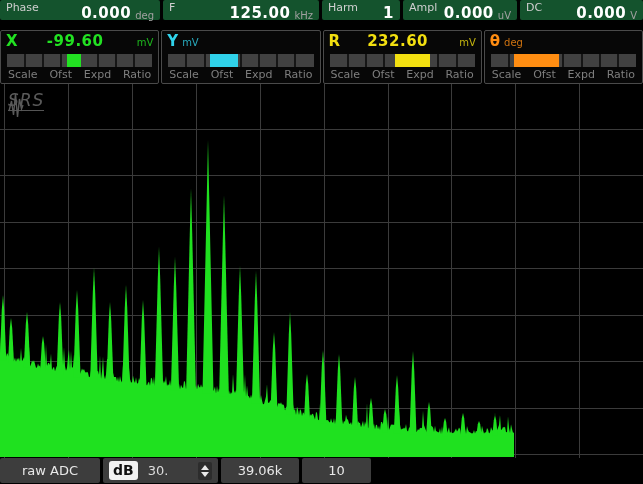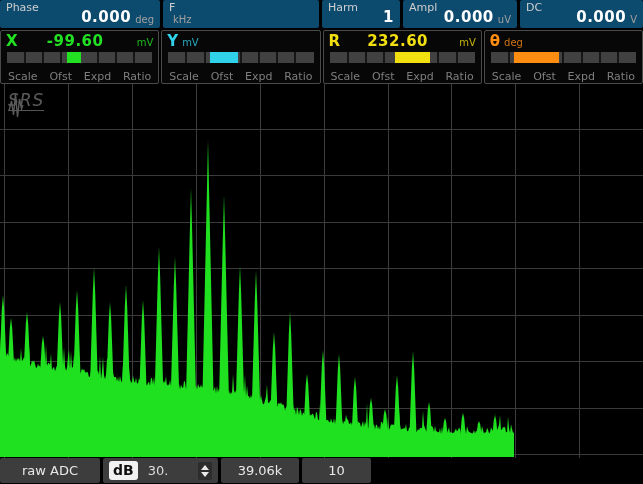--- a/index.html
+++ b/index.html
@@ -1,40 +1,40 @@
 <!DOCTYPE html>
 <html><head>
 <meta charset="utf-8">
 <style>
   html,body{margin:0;padding:0;background:#111;}
   .screen{position:relative;width:643px;height:484px;background:#000;overflow:hidden;
           font-family:"DejaVu Sans","Liberation Sans",sans-serif;-webkit-font-smoothing:none;}
 
   
   .top-row{position:absolute;left:0;top:0;width:643px;height:28px;display:flex;gap:3px;}
-  .tpanel{background:#0c4a6e;border-radius:2px;position:relative;height:28px;box-sizing:border-box;
+  .tpanel{background:#14532d;border-radius:2px;position:relative;height:20px;box-sizing:border-box;
           display:flex;align-items:center;padding:0 6px;}
   .tlabel{position:absolute;left:6px;top:1px;font-size:11px;color:#cfcfcf;}
   .tvalue{flex:1;text-align:right;font-size:15px;font-weight:bold;color:#ffffff;margin-top:6px;letter-spacing:.5px;}
   .tunit{font-size:10px;color:#a0a0a0;margin-left:4px;margin-top:11px;}
   .tunit:empty{display:none;}
 
   
   .ch-row{position:absolute;left:0;top:30px;width:643px;height:54px;display:flex;gap:2px;}
   .channel-panel{flex:1;background:#070707;border:1px solid #4a4a4a;border-radius:2px;box-sizing:border-box;
                  padding:1px 5px 0 5px;display:flex;flex-direction:column;}
   .ch-head{display:flex;align-items:baseline;height:20px;}
   .ch-name{font-size:15px;font-weight:bold;color:var(--ch);}
   .ch-val{flex:1;text-align:center;font-size:15px;font-weight:bold;color:var(--ch);letter-spacing:.5px;}
   .ch-unit{font-size:10px;color:var(--ch);opacity:.8;margin-left:4px;}
   .ch-meter{height:13px;margin:2px 1px 0 1px;position:relative;}
   .meter-track{position:absolute;inset:0;background:#414141;}
   .meter-tick{position:absolute;top:0;bottom:0;width:2px;background:#161616;}
   .meter-seg{position:absolute;top:0;bottom:0;background:var(--ch);}
-  .ch-btns{display:flex;justify-content:space-between;padding:7px 2px 0 2px;}
+  .ch-btns{display:flex;justify-content:space-between;padding:1px 2px 0 2px;}
   .ch-btn{font-size:11px;color:#7e7e7e;}
 
   
   .plot{position:absolute;left:0;top:84px;width:643px;height:374px;background:#000;}
   .plot svg{position:absolute;inset:0;}
   .srs-logo{position:absolute;left:8px;top:8px;display:flex;align-items:center;gap:1px;
             color:#5a5a5a;border-bottom:1px solid #555;padding-bottom:1px;}
   .srs-text{font-size:17px;font-style:italic;letter-spacing:1px;line-height:1;}
 
   
@@ -54,20 +54,21 @@
 <div class="screen">
 
   <div class="top-row">
     <div class="tpanel" style="width:160px">
       <span class="tlabel">Phase</span>
       <span class="tvalue">0.000</span>
       <span class="tunit">deg</span>
     </div>
     <div class="tpanel" style="width:156px">
       <span class="tlabel">F</span>
+      <span class="tvalue">125.00</span>
       <span class="tunit">kHz</span>
     </div>
     <div class="tpanel" style="width:78px">
       <span class="tlabel">Harm</span>
       <span class="tvalue">1</span>
 
     </div>
     <div class="tpanel" style="width:114px">
       <span class="tlabel">Ampl</span>
       <span class="tvalue">0.000</span>

